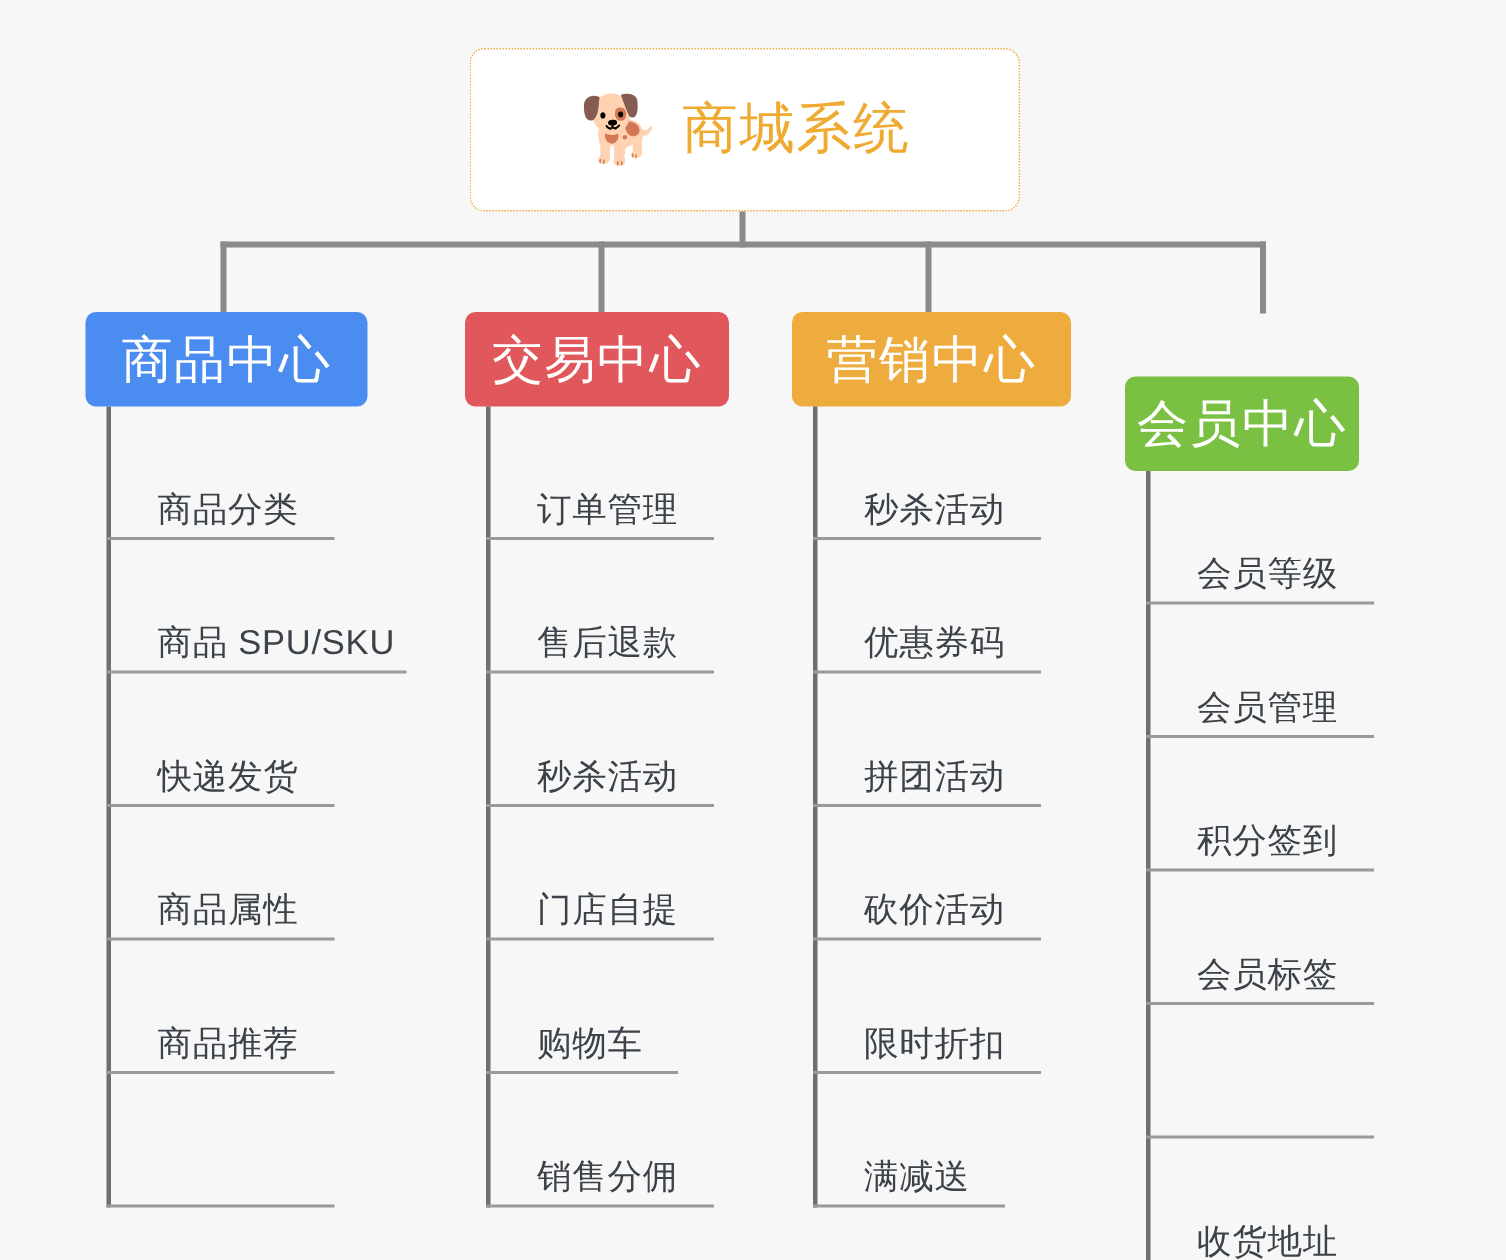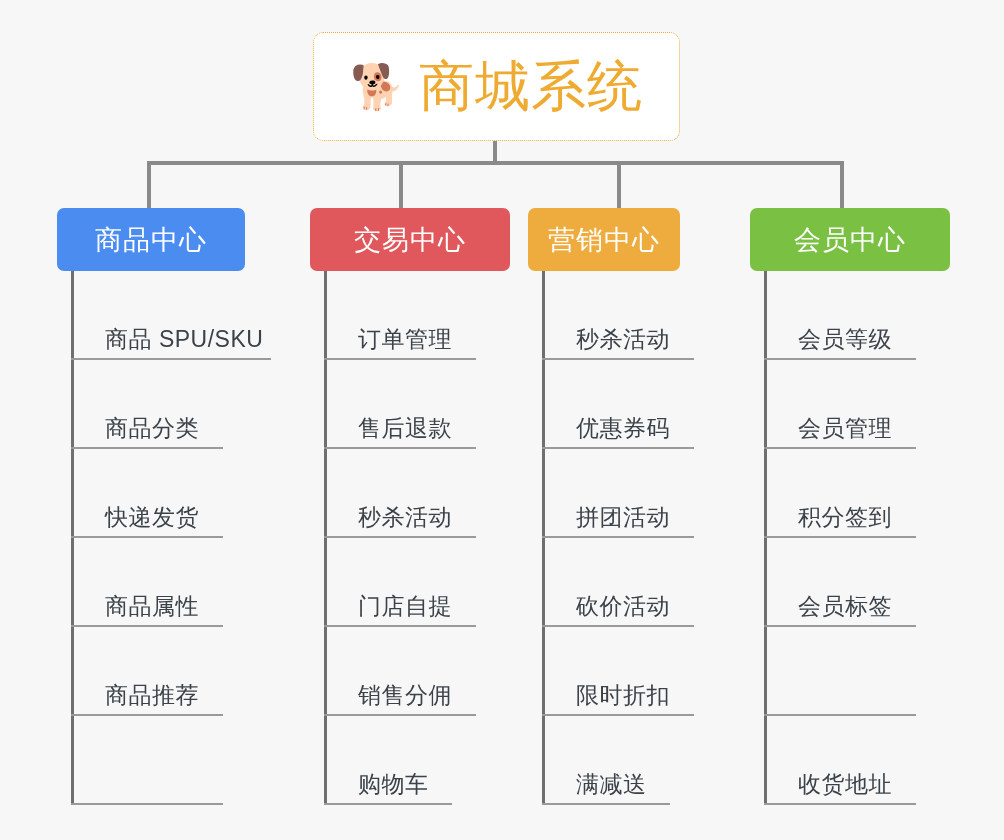--- a/index.html
+++ b/index.html
@@ -41,21 +41,21 @@
     display: flex;
     align-items: center;
     gap: 14px;
   }
   .root-emoji {
     font-size: 44px;
     line-height: 1;
     display: inline-block;
   }
   .root-label {
-    font-size: 55px;
+    font-size: 37px;
     line-height: 1.05;
     color: #efab31;
     letter-spacing: 1px;
     white-space: nowrap;
   }
 
   
   .conn {
     position: absolute;
     background: #8a8a8a;
@@ -93,29 +93,29 @@
   .col4 { left: 750px; }
 
   .cat-box {
     position: relative;
     height: 63px;
     border-radius: 7px;
     display: flex;
     align-items: center;
     justify-content: center;
     color: #ffffff;
-    font-size: 27px;
+    font-size: 34px;
     letter-spacing: 1px;
     white-space: nowrap;
     box-sizing: border-box;
   }
   .col1 .cat-box { width: 188px; }
-  .col2 .cat-box { width: 200px; }
-  .col3 .cat-box { width: 152px; }
-  .col4 .cat-box { width: 200px; }
+  .col2 .cat-box { width: 176px; }
+  .col3 .cat-box { width: 186px; }
+  .col4 .cat-box { width: 156px; margin-top: 43px; }
 
   
   .leaves {
     position: relative;
     margin-top: 0;
     padding-top: 0;
   }
   .spine {
     position: absolute;
     left: 14px;
@@ -166,26 +166,26 @@
   <div class="conn conn-drop d3" style="background: rgb(138, 138, 138);"></div>
   <div class="conn conn-drop d4" style="background: rgb(138, 138, 138);"></div>
 
   <div class="column col1">
     <div class="cat-box" style="background: rgb(74, 140, 240);">
       <span>商品中心</span>
     </div>
     <div class="leaves">
       <div class="spine" style="background: rgb(111, 111, 111); height: 534px;"></div>
       <div class="leaf">
+        <span class="leaf-text">商品分类</span>
+        <div class="leaf-rule" style="width: 152px; background: rgb(154, 154, 154);"></div>
+      </div>
+      <div class="leaf">
         <span class="leaf-text">商品 SPU/SKU</span>
         <div class="leaf-rule" style="width: 200px; background: rgb(154, 154, 154);"></div>
-      </div>
-      <div class="leaf">
-        <span class="leaf-text">商品分类</span>
-        <div class="leaf-rule" style="width: 152px; background: rgb(154, 154, 154);"></div>
       </div>
       <div class="leaf">
         <span class="leaf-text">快递发货</span>
         <div class="leaf-rule" style="width: 152px; background: rgb(154, 154, 154);"></div>
       </div>
       <div class="leaf">
         <span class="leaf-text">商品属性</span>
         <div class="leaf-rule" style="width: 152px; background: rgb(154, 154, 154);"></div>
       </div>
       <div class="leaf">
@@ -214,26 +214,26 @@
       </div>
       <div class="leaf">
         <span class="leaf-text">秒杀活动</span>
         <div class="leaf-rule" style="width: 152px; background: rgb(154, 154, 154);"></div>
       </div>
       <div class="leaf">
         <span class="leaf-text">门店自提</span>
         <div class="leaf-rule" style="width: 152px; background: rgb(154, 154, 154);"></div>
       </div>
       <div class="leaf">
-        <span class="leaf-text">销售分佣</span>
-        <div class="leaf-rule" style="width: 152px; background: rgb(154, 154, 154);"></div>
-      </div>
-      <div class="leaf">
         <span class="leaf-text">购物车</span>
         <div class="leaf-rule" style="width: 128px; background: rgb(154, 154, 154);"></div>
+      </div>
+      <div class="leaf">
+        <span class="leaf-text">销售分佣</span>
+        <div class="leaf-rule" style="width: 152px; background: rgb(154, 154, 154);"></div>
       </div>
     </div>
   </div>
 
   <div class="column col3">
     <div class="cat-box" style="background: rgb(238, 171, 62);">
       <span>营销中心</span>
     </div>
     <div class="leaves">
       <div class="spine" style="background: rgb(111, 111, 111); height: 534px;"></div>

